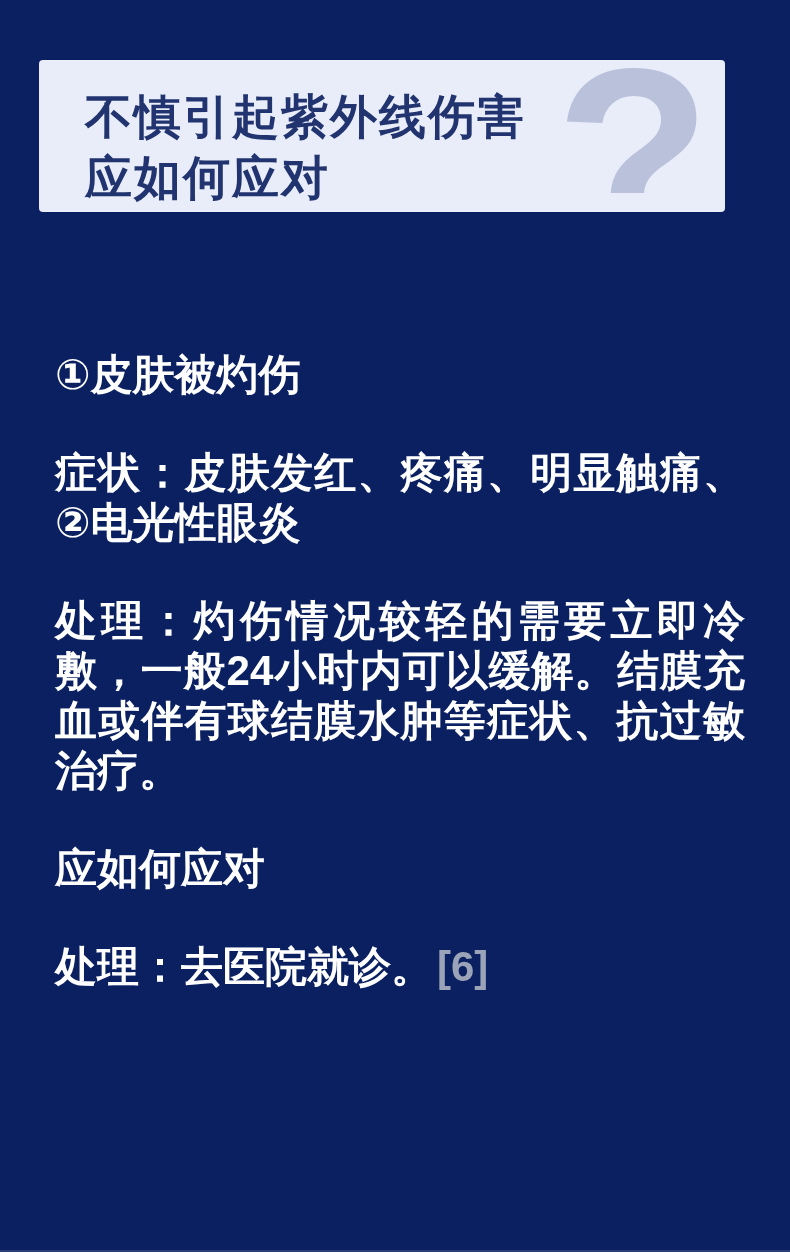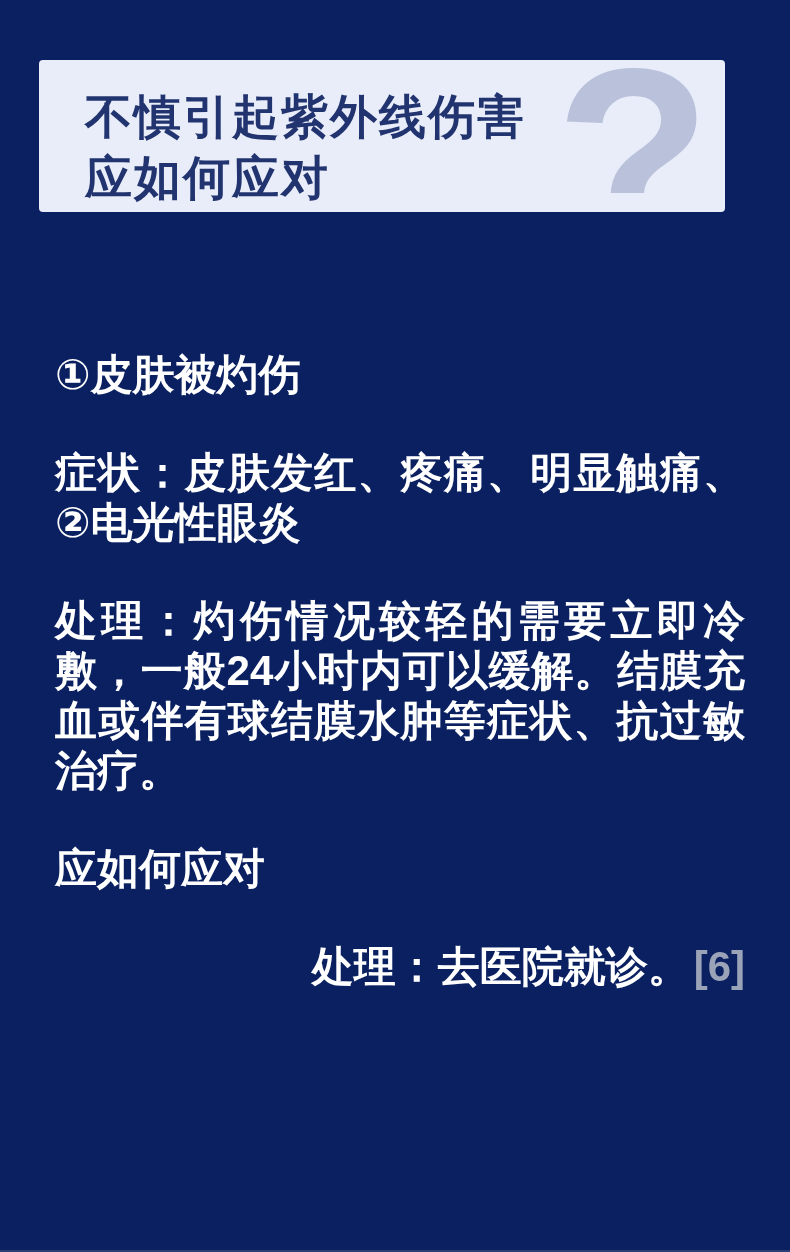--- a/index.html
+++ b/index.html
@@ -71,21 +71,21 @@
   }
   .section-heading {
     margin-bottom: 48px;
   }
   .para {
     margin-bottom: 48px;
     text-align: justify;
   }
   .para.last {
     margin-bottom: 0;
-    text-align: right;
+    text-align: left;
   }
   .citation-ref {
     color: var(--citation);
     font-weight: 600;
     padding-left: 4px;
     cursor: pointer;
   }
   .bottom-divider {
     position: absolute;
     left: 0;

